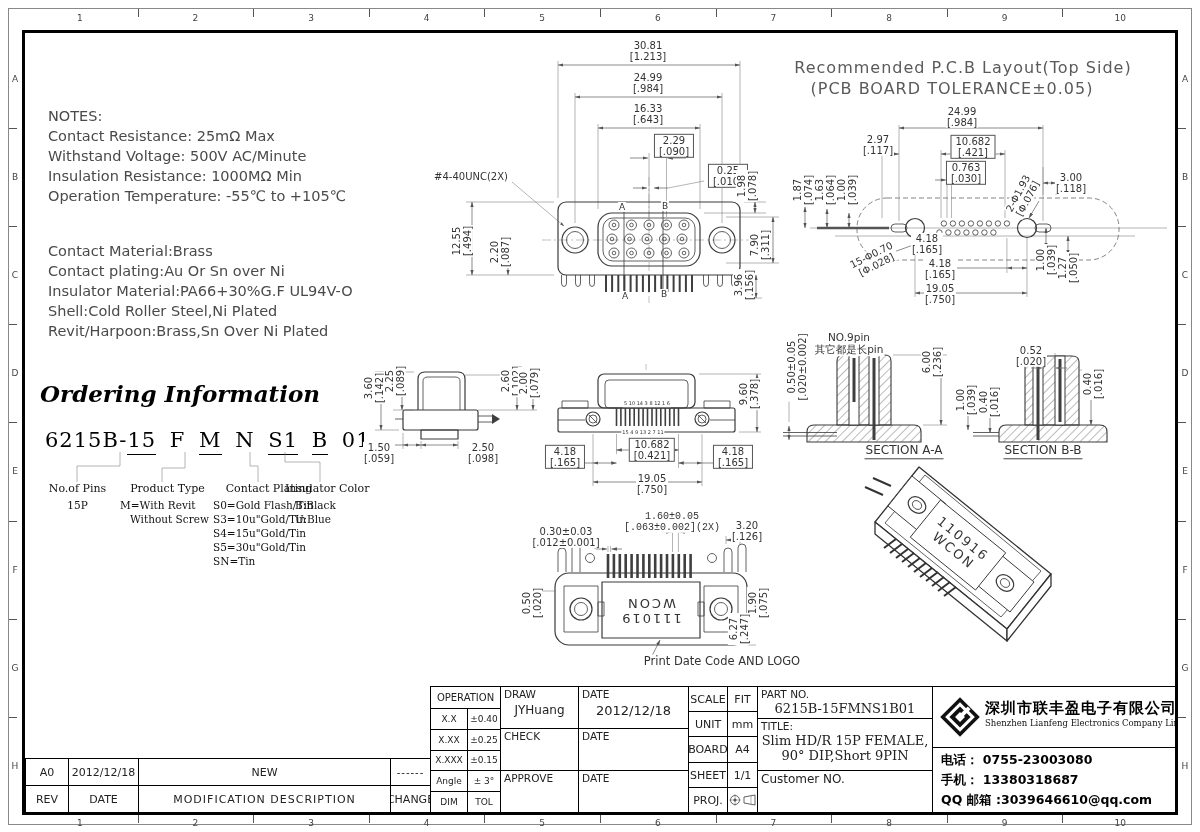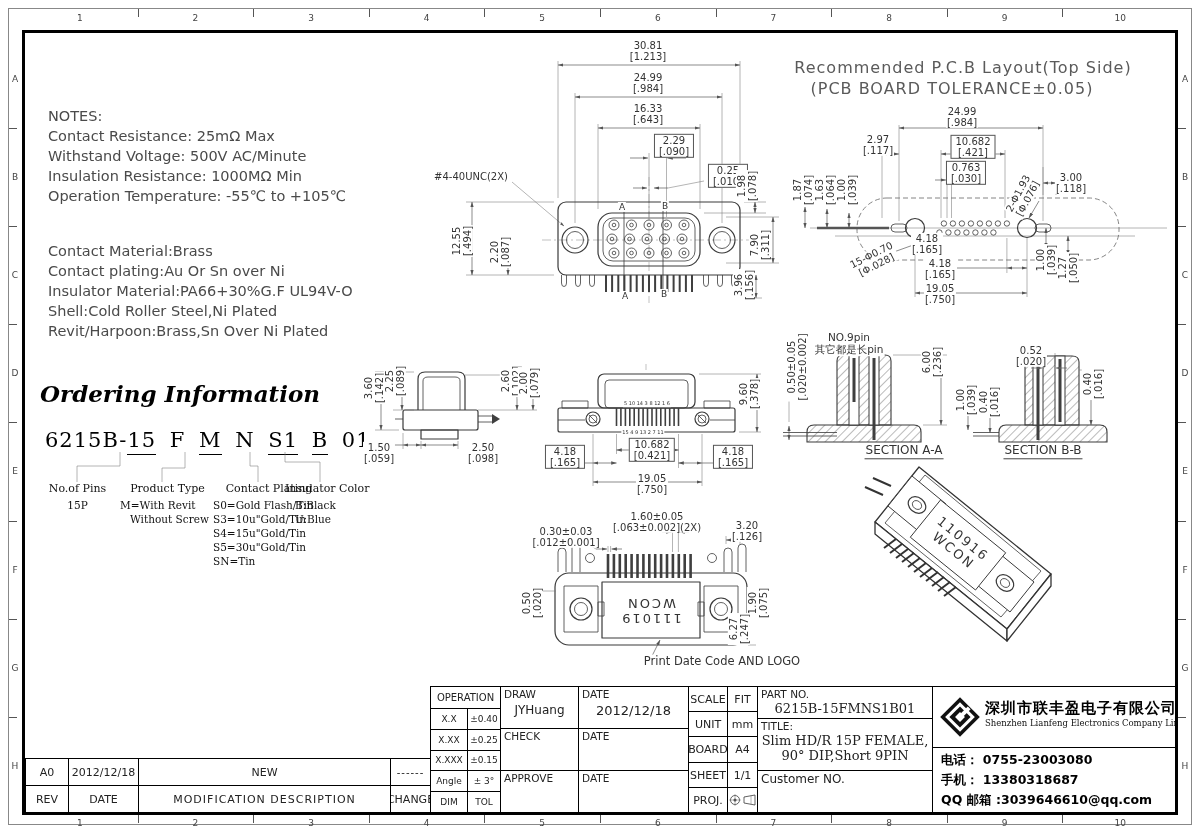--- a/index.html
+++ b/index.html
@@ -776,21 +776,21 @@
       <div>0.40</div>
       <div>[.016]</div>
     </div>
     <div class="dim und" style="left: 1043px; top: 452px; font-size: 12px; transform: translate(-50%, -50%);">
       <div>SECTION B-B</div>
     </div>
     <div class="dim" style="left: 566px; top: 537px; transform: translate(-50%, -50%);">
       <div>0.30±0.03</div>
       <div>[.012±0.001]</div>
     </div>
-    <div class="dim" style="left: 657px; top: 522px; transform: translate(-50%, -50%);">
+    <div class="dim" style="left: 672px; top: 522px; transform: translate(-50%, -50%); font-family: Liberation Mono, monospace;">
       <div>1.60±0.05</div>
       <div>[.063±0.002](2X)</div>
     </div>
     <div class="dim" style="left: 747px; top: 531px; transform: translate(-50%, -50%);">
       <div>3.20</div>
       <div>[.126]</div>
     </div>
     <div class="dim" style="left: 532px; top: 603px; transform: translate(-50%, -50%) rotate(-90deg);">
       <div>0.50</div>
       <div>[.020]</div>

